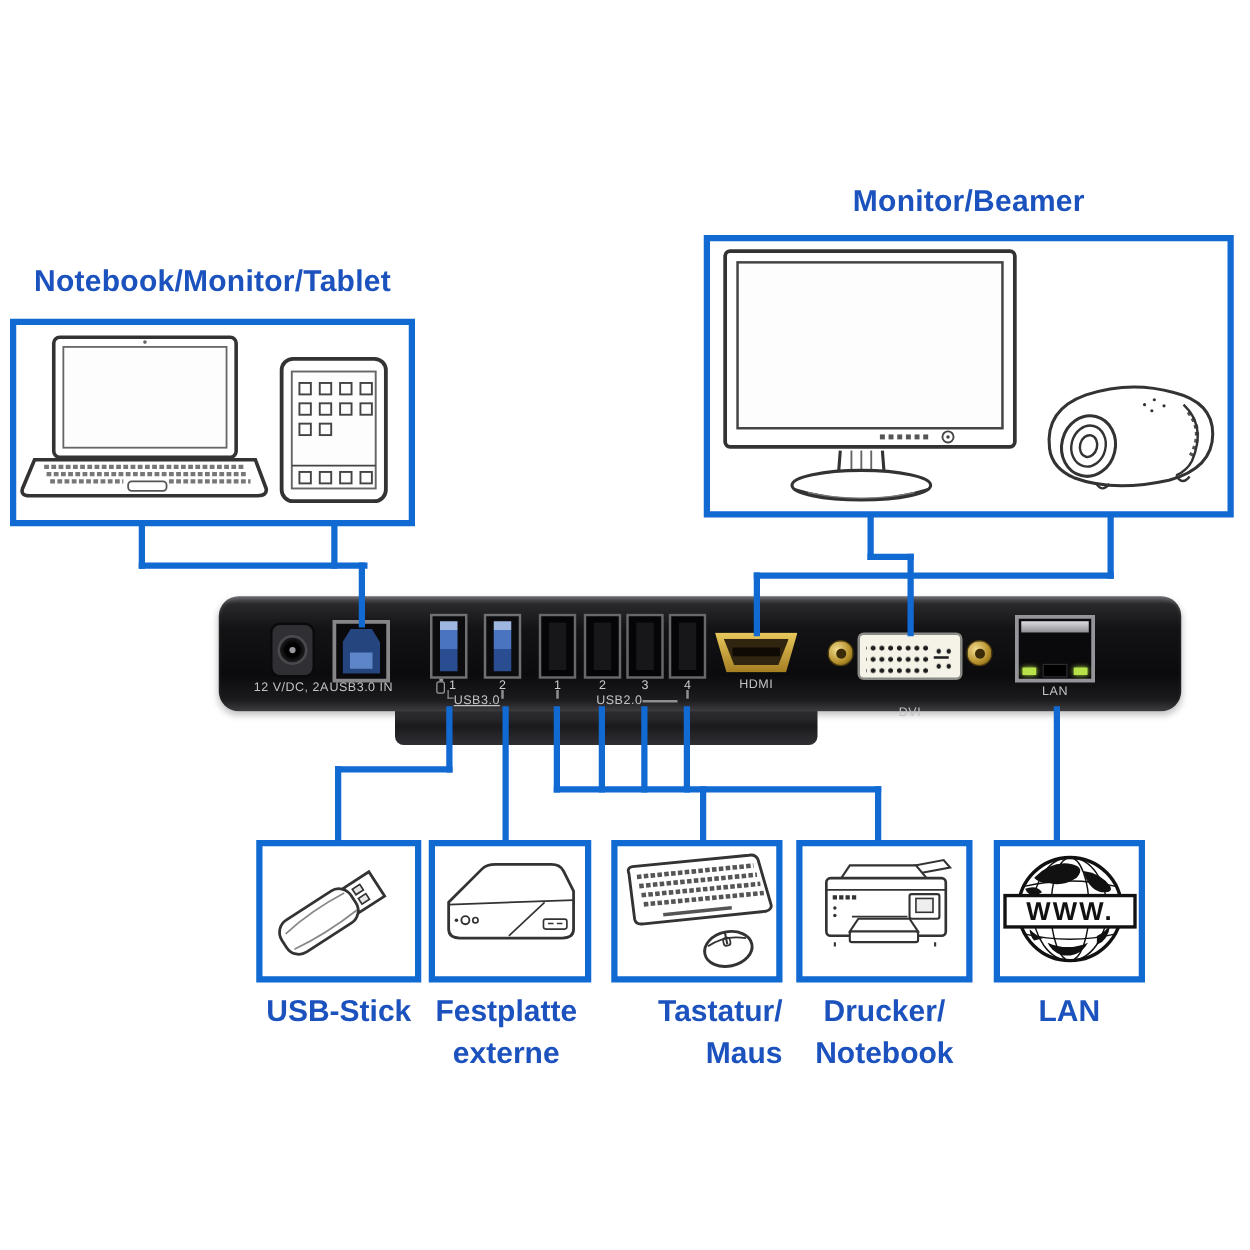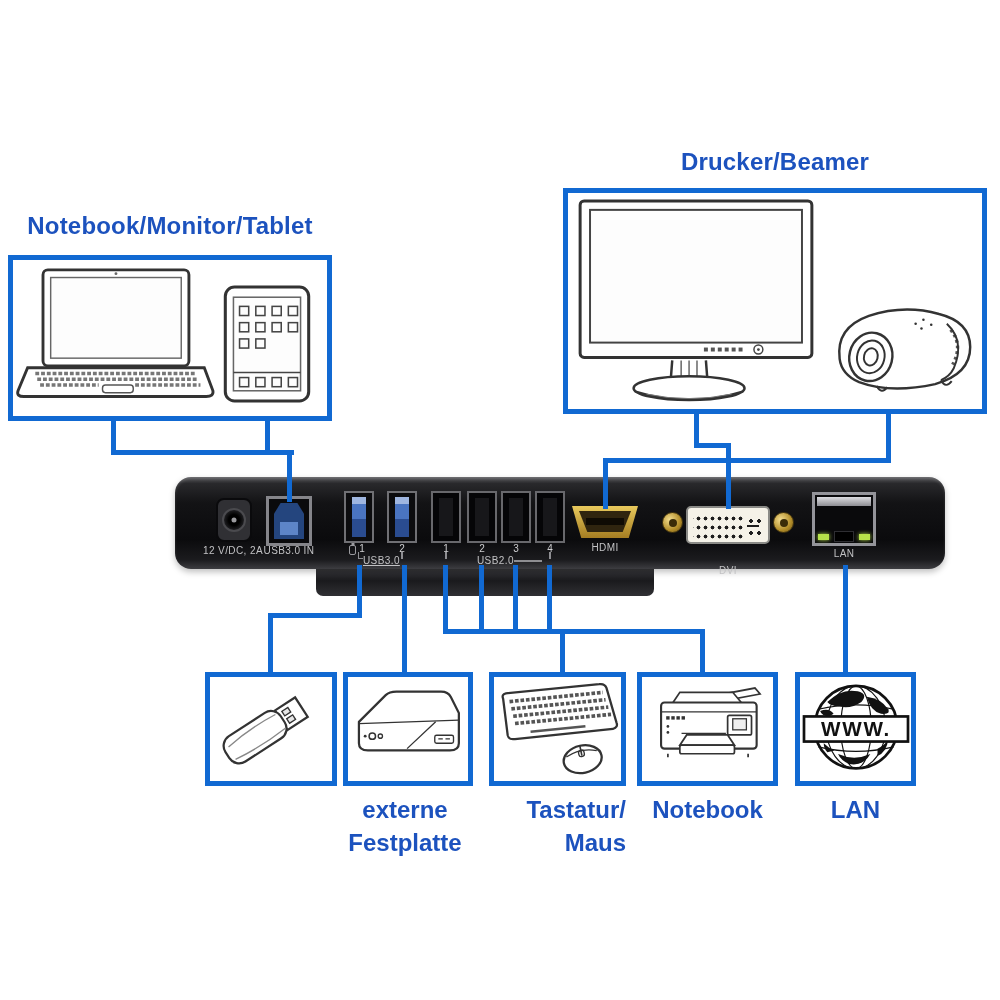--- a/index.html
+++ b/index.html
@@ -125,21 +125,21 @@
           <rect x="33" y="54" width="9" height="9"></rect>
         <path d="M 11 87 H 77"></path>
         <rect x="17" y="92" width="9" height="9"></rect>
           <rect x="33" y="92" width="9" height="9"></rect>
           <rect x="49" y="92" width="9" height="9"></rect>
           <rect x="65" y="92" width="9" height="9"></rect>
       </g>
     </svg>
   </div>
 
-  <div class="big-title" style="left:563px;top:148px;width:424px;">Drucker/Beamer</div>
+  <div class="big-title" style="left:563px;top:148px;width:424px;">Monitor/Beamer</div>
   <div class="bluebox" style="left:563px;top:188px;width:424px;height:226px;"></div>
 
   <div class="sk" style="left:576px;top:198px;">
     <svg width="240" height="206" viewBox="0 0 240 208" fill="none" stroke="#333">
       <rect x="3" y="3" width="234" height="158" rx="4" fill="#fff" stroke-width="3"></rect>
       <rect x="13" y="12" width="214" height="134" fill="#fdfdfd" stroke="#444" stroke-width="2"></rect>
       <g fill="#555" stroke="none">
         <rect x="128" y="151" width="4" height="4"></rect>
           <rect x="135" y="151" width="4" height="4"></rect>
           <rect x="142" y="151" width="4" height="4"></rect>
@@ -371,29 +371,34 @@
           <path d="M 40 86 Q 58 94 76 86 Q 68 100 52 97 Q 43 93 40 86 Z"></path>
           <path d="M 84 80 Q 92 76 96 70 Q 94 84 84 88 Z"></path>
           <path d="M 24 74 Q 30 80 36 82 L 28 84 Q 24 80 24 74 Z"></path>
         </g>
         <rect x="2" y="44" width="116" height="28" fill="#fff" stroke-width="3"></rect>
         <text x="60" y="66" text-anchor="middle" font-size="23" letter-spacing="2" fill="#111" stroke="none">WWW.</text>
       </svg>
     </span>
   </div>
 
+  <div class="dev-label" style="left:205px;top:793px;width:132px;">
+    <div>USB-Stick</div>
+    <div></div>
+  </div>
   <div class="dev-label" style="left:330px;top:793px;width:150px;">
+    <div>Festplatte</div>
     <div>externe</div>
-    <div>Festplatte</div>
   </div>
   <div class="dev-label" style="left:489px;top:793px;width:137px;text-align:right;">
     <div>Tastatur/</div>
     <div>Maus</div>
   </div>
   <div class="dev-label" style="left:637px;top:793px;width:141px;">
+    <div>Drucker/</div>
     <div>Notebook</div>
   </div>
   <div class="dev-label" style="left:795px;top:793px;width:121px;">
     <div>LAN</div>
     <div></div>
   </div>
 
 </div>
 
 </body></html>

